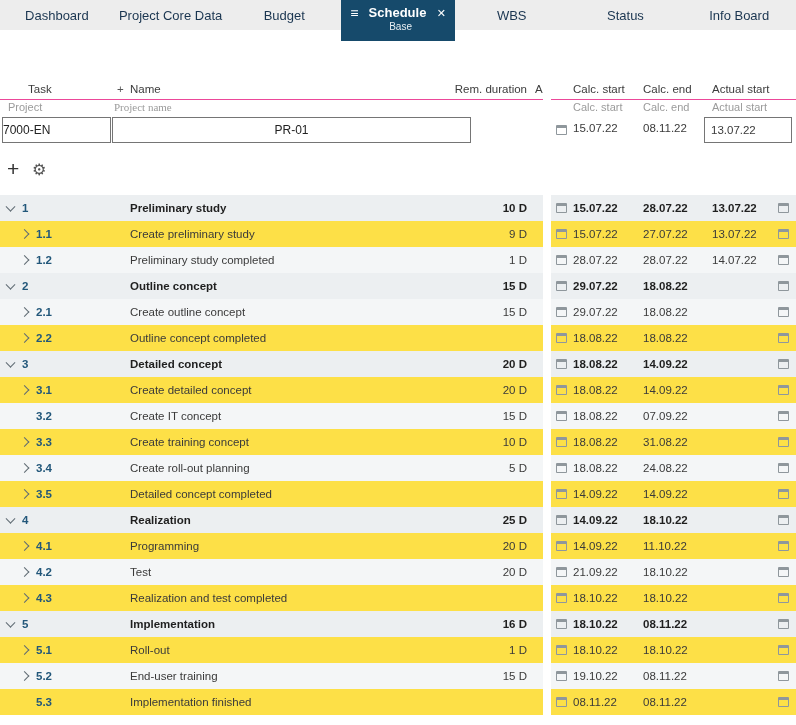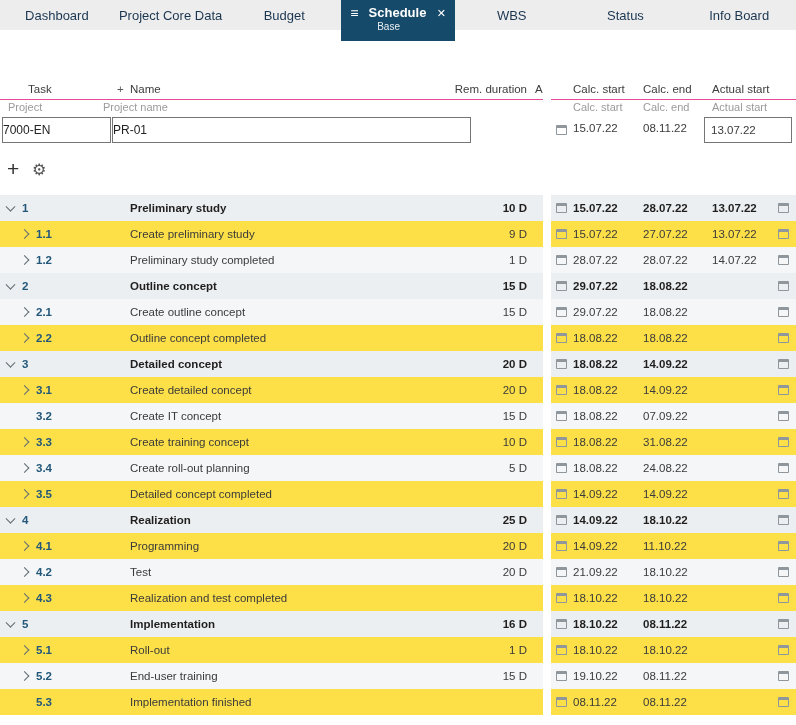--- a/index.html
+++ b/index.html
@@ -9,50 +9,50 @@
   
   .tabbar { display: flex; background: #ededed; height: 30px; align-items: flex-start; position: relative; z-index: 5; }
   .tab { flex: 1; height: 30px; display: flex; align-items: center; justify-content: center;
     font-size: 13px; color: #1a3550; cursor: pointer; white-space: nowrap; }
   .tab.active { background: #164a6b; color: #fff; height: 41px; flex-direction: column;
     justify-content: flex-start; align-items: stretch; }
   .trow1 { display: flex; align-items: center; justify-content: space-between; padding: 5px 9px 0 9px; }
   .menu-i { font-size: 14px; line-height: 14px; }
   .tlabel-active { font-weight: 700; font-size: 13px; }
   .close-i { font-size: 11px; line-height: 12px; }
-  .tsub { font-size: 10px; color: #e9eff3; padding: 1px 0 0 36px; text-align: left; }
+  .tsub { font-size: 10px; color: #e9eff3; padding: 1px 0 0 48px; text-align: left; }
 
   .top-gap { height: 52px; }
 
   
   .row { display: flex; position: relative; }
   .rl { width: 543px; position: relative; }
   .rs { width: 8px; background: #fff; }
   .rr { flex: 1; position: relative; }
 
   
   .hrow { height: 18px; font-size: 11.5px; color: #3c3c3c; }
   .hrow .rl, .hrow .rr { border-bottom: 1px solid #ec4899; }
   .shrow { height: 16px; font-size: 11px; color: #9b9b9b; }
   .h { position: absolute; top: 1px; white-space: nowrap; }
   .task-h { left: 28px; }
   .plus-h { left: 117px; color: #555; cursor: pointer; }
   .name-h { left: 130px; }
   .dur-h { right: 16px; padding-left: 36px; }
   .a-h { right: 0px; width: 8px; overflow: hidden; }
   .proj-h { left: 8px; }
-  .projname-h { left: 103px; }
+  .projname-h { left: 114px; font-family: Liberation Serif, serif; }
   .c1 { left: 22px; } .c2 { left: 92px; } .c3 { left: 161px; }
 
   
   .irow { height: 28px; font-size: 11.5px; color: #3a3a3a; }
   .irow input { position: absolute; top: 1px; height: 26px; border: 1px solid #757575;
     font-size: 12px; padding: 0 0; font-family: inherit; color: #222; background: #fff; }
   .pid-in { left: 2px; width: 109px; }
-  .pname-in { left: 112px; width: 359px; }
+  .pname-in { left: 112px; width: 359px; text-align: center; }
   .irow .d { position: absolute; top: 6px; }
   .as-box { position: absolute; left: 153px; right: 4px; top: 1px; height: 26px;
     border: 1px solid #757575; line-height: 24px; padding-left: 6px; background: #fff; }
 
   
   .toolbar { height: 30px; margin-top: 12px; }
   .tb-plus { position: absolute; left: 7px; top: 0px; font-size: 21px; color: #333; cursor: pointer; line-height: 26px; }
   .tb-gear { position: absolute; left: 32px; top: 2px; font-size: 16px; color: #555; cursor: pointer; line-height: 24px; }
 
   

